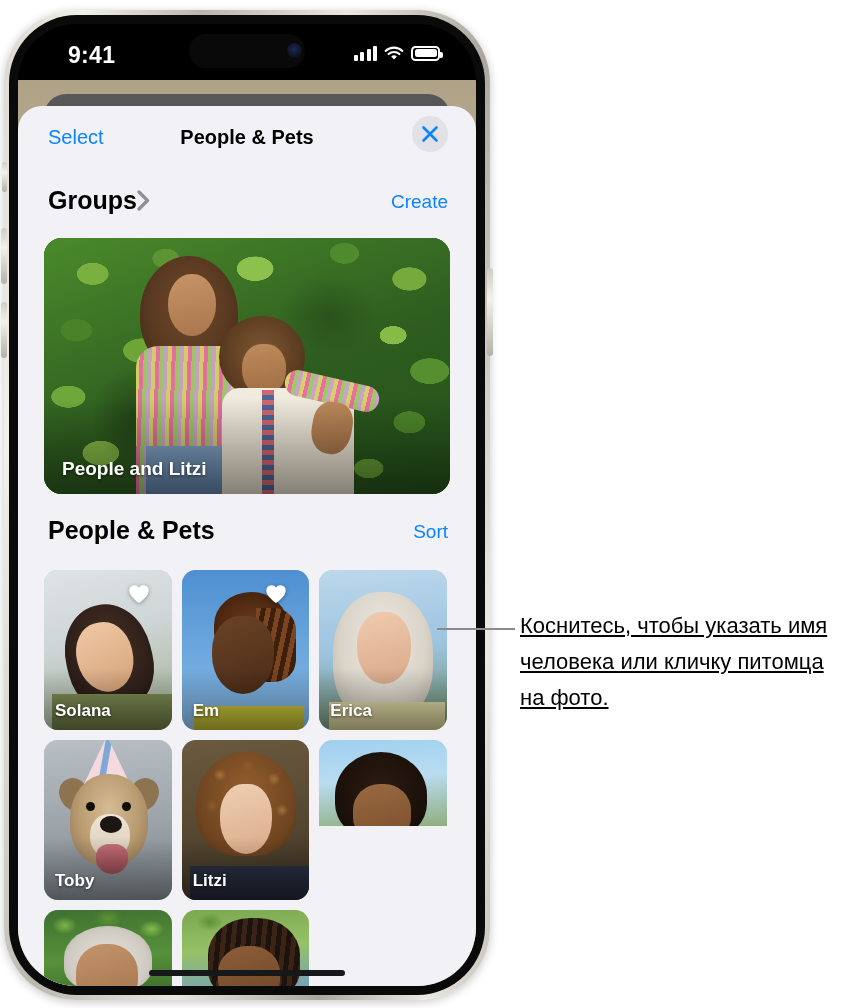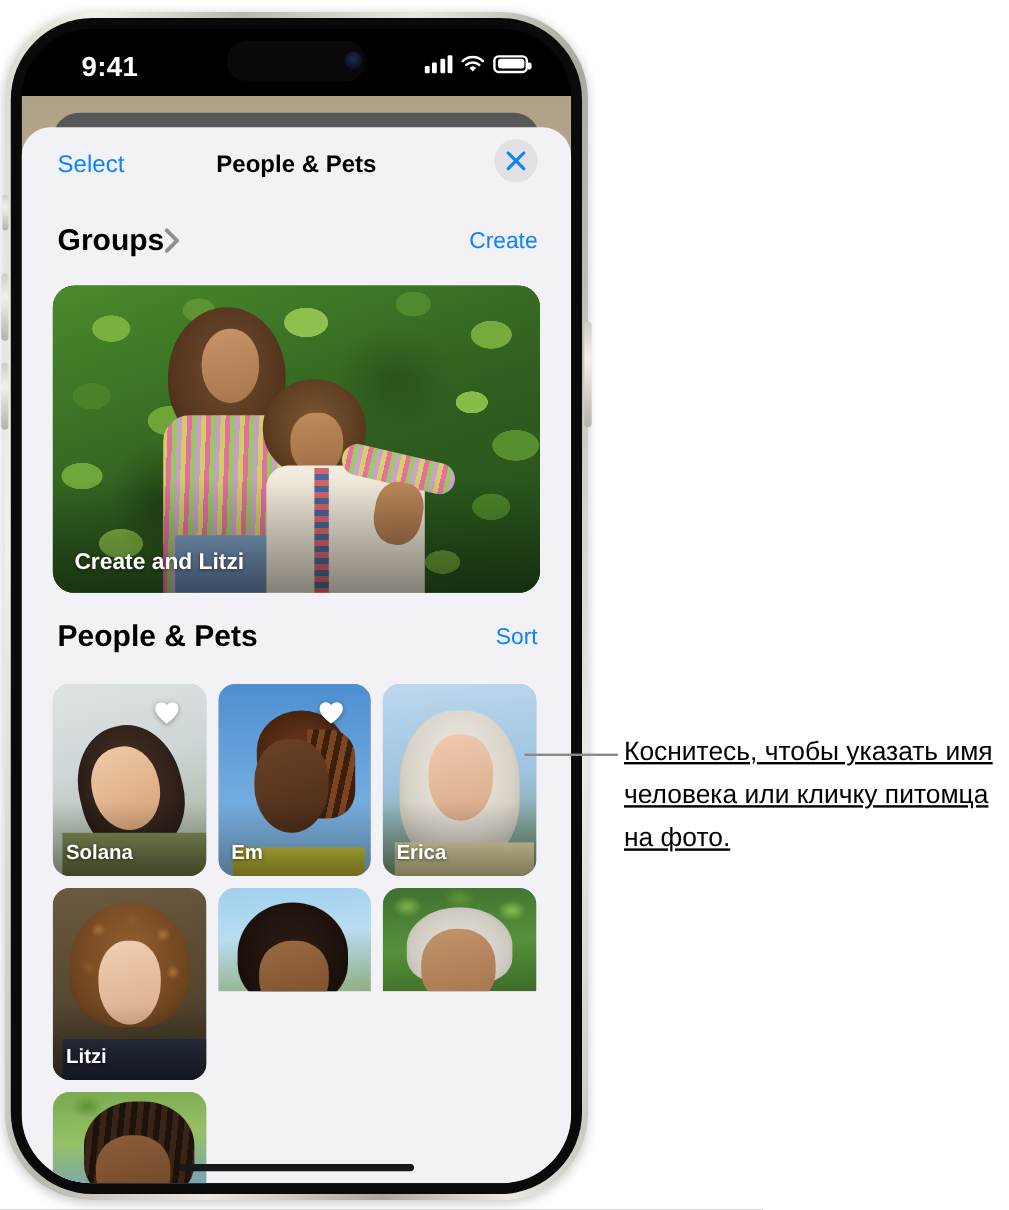--- a/index.html
+++ b/index.html
@@ -496,21 +496,21 @@
         <div class="g-girl-face"></div>
         <div class="g-girl-body"></div>
         <div class="g-girl-jeans"></div>
         <div class="g-boy-hair"></div>
         <div class="g-boy-face"></div>
         <div class="g-boy-body"></div>
         <div class="g-boy-trim"></div>
         <div class="g-arm"></div>
         <div class="g-hand"></div>
         <div class="card-scrim"></div>
-        <div class="card-label">Create and Litzi</div>
+        <div class="card-label">People and Litzi</div>
       </div>
 
       <div class="sec-head" style="margin-top:22px;">
         <div class="sec-title">
           <span>People &amp; Pets</span>
         </div>
         <div class="sec-action">Sort</div>
       </div>
 
       <div class="grid">
@@ -547,20 +547,34 @@
 
         <div class="tile t-erica">
           <div class="fbg"></div>
           <div class="hair"></div>
           <div class="face"></div>
           <div class="collar"></div>
           <div class="scrim"></div>
           <div class="name">Erica</div>
         </div>
 
+        <div class="tile t-toby">
+          <div class="fbg"></div>
+          <div class="hat"></div>
+          <div class="ear-l"></div>
+          <div class="ear-r"></div>
+          <div class="head2"></div>
+          <div class="eye l"></div>
+          <div class="eye r"></div>
+          <div class="snout"></div>
+          <div class="nose"></div>
+          <div class="mouth"></div>
+          <div class="scrim"></div>
+          <div class="name">Toby</div>
+        </div>
 
         <div class="tile t-edward">
           <div class="fbg"></div>
           <div class="hair"></div>
           <div class="face"></div>
           <div class="jacket"></div>
           <div class="scrim"></div>
           <div class="name">Litzi</div>
         </div>
 

